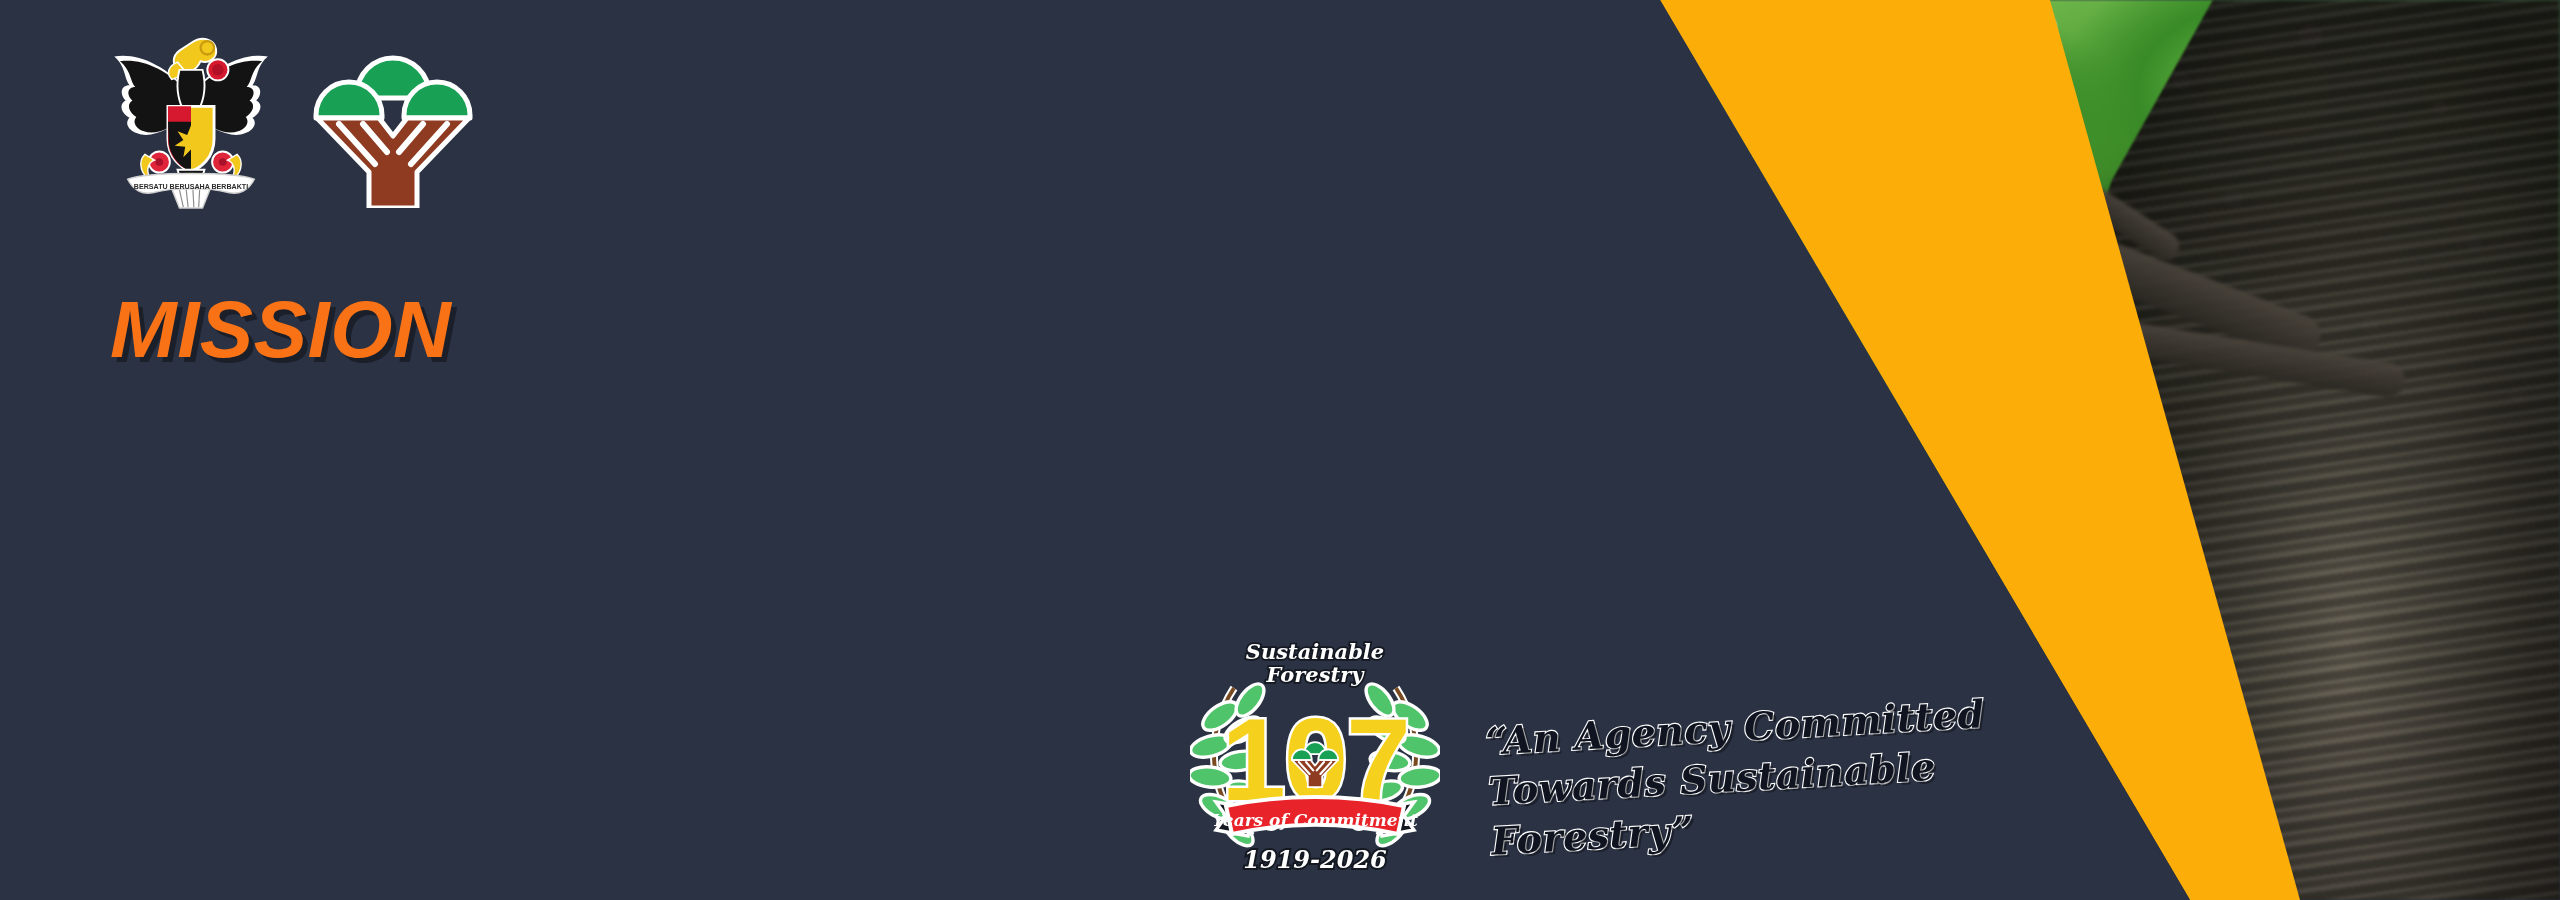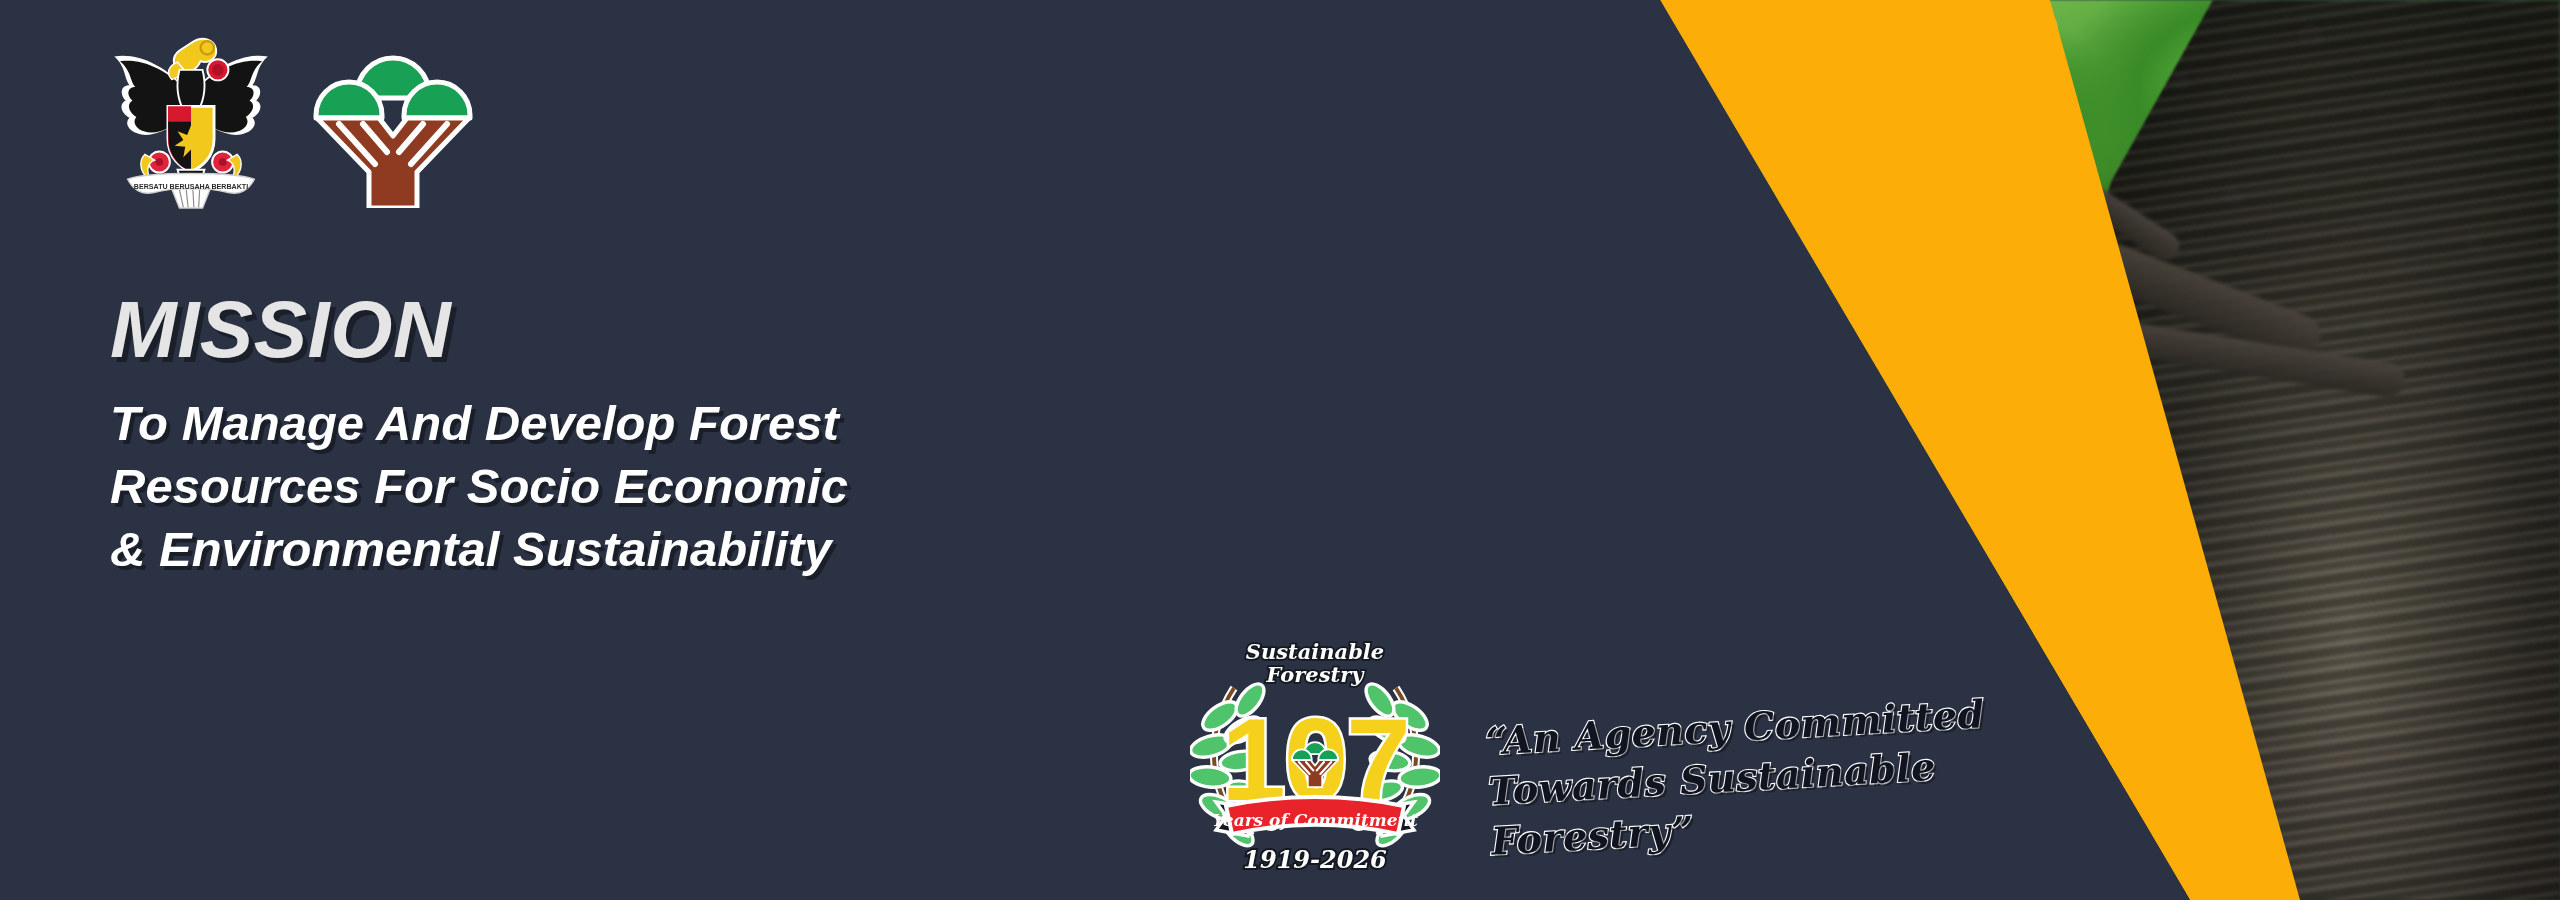--- a/index.html
+++ b/index.html
@@ -88,21 +88,21 @@
   .crest { width:192px; height:192px; }
   .dept-logo { width:160px; height:168px; margin-top:22px; }
 
   
   .col { position:absolute; }
   .col-mission { left:110px; top:290px; }
   .col-vision  { left:1096px; top:290px; }
 
   .heading {
     font-size:80px; font-weight:700; font-style:italic;
-    color:#e5e5e5; letter-spacing:.5px; line-height:1;
+    color:#f97316; letter-spacing:.5px; line-height:1;
     text-shadow: 5px 5px 0 rgba(0,0,0,.38);
   }
   .body-text {
     margin-top:22px;
     font-size:49px; font-weight:700; font-style:italic;
     color:#ffffff; line-height:1.29;
     text-shadow: 4px 4px 0 rgba(0,0,0,.40);
     white-space:pre-line;
   }
   .col-vision .body-text { font-size:48px; }
@@ -200,23 +200,20 @@
           <line x1="26" y1="84" x2="62" y2="124"></line>
           <line x1="50" y1="84" x2="74" y2="112"></line>
           <line x1="134" y1="84" x2="98" y2="124"></line>
           <line x1="110" y1="84" x2="86" y2="112"></line>
         </g>
       </svg>
     </div>
 
     <div class="col col-mission">
       <div class="heading">MISSION</div>
-      <div class="body-text">To Manage And Develop Forest
-Resources For Socio Economic
-&amp; Environmental Sustainability</div>
     </div>
 
 
     <svg class="emblem" viewBox="0 0 250 255">
 
       <g>
         <path d="M44 58 C14 104 16 168 62 206" fill="none" stroke="#ffffff" stroke-width="8"></path>
         <path d="M44 58 C14 104 16 168 62 206" fill="none" stroke="#7a4a22" stroke-width="4"></path>
         <path d="M206 58 C236 104 234 168 188 206" fill="none" stroke="#ffffff" stroke-width="8"></path>
         <path d="M206 58 C236 104 234 168 188 206" fill="none" stroke="#7a4a22" stroke-width="4"></path>

